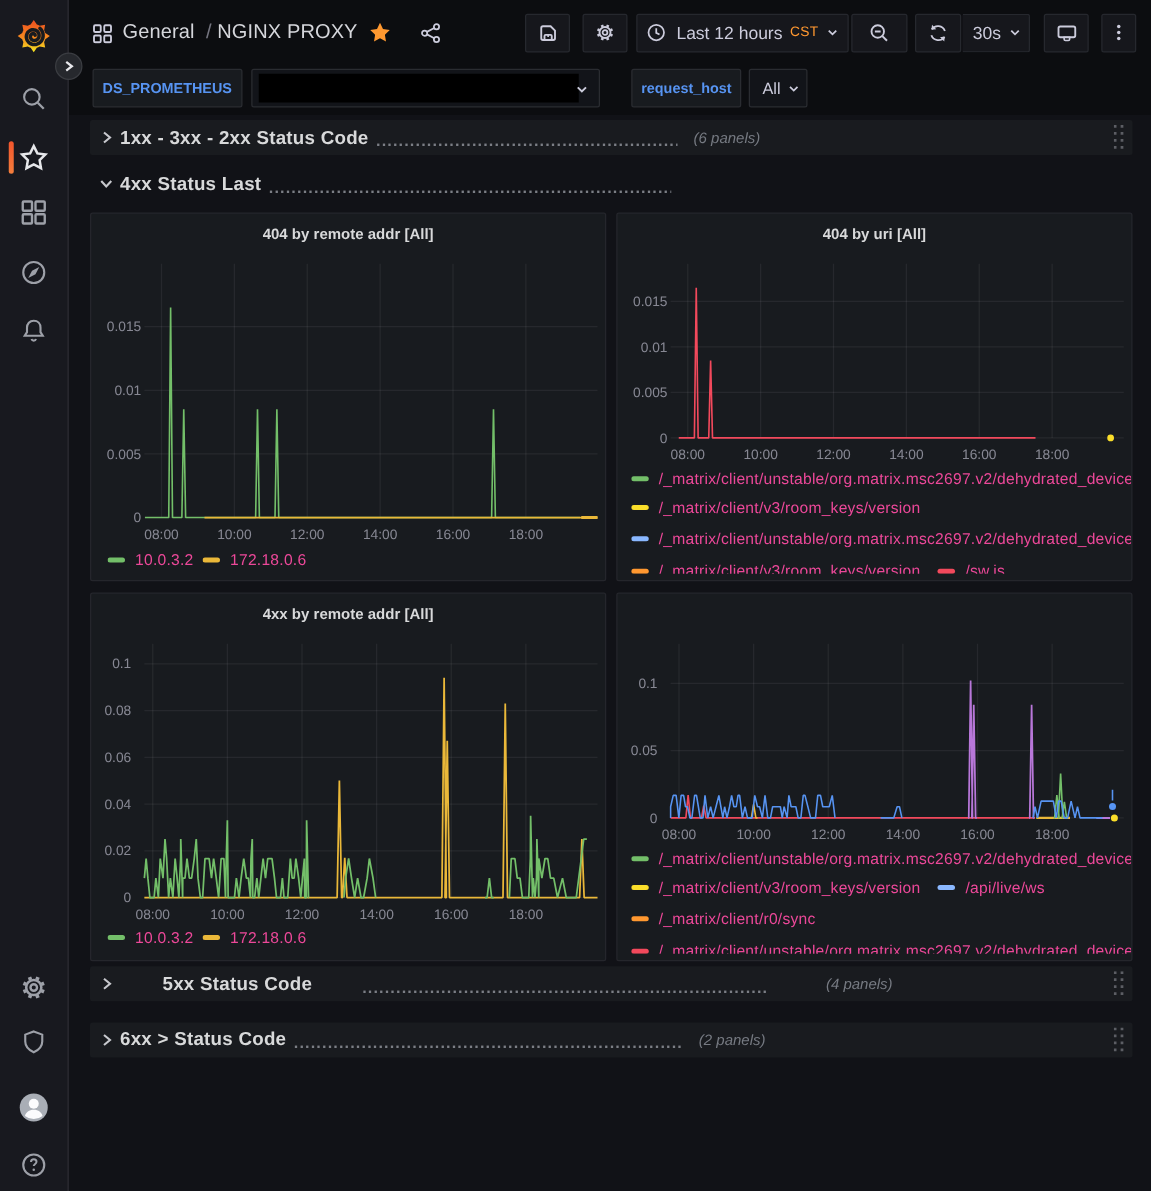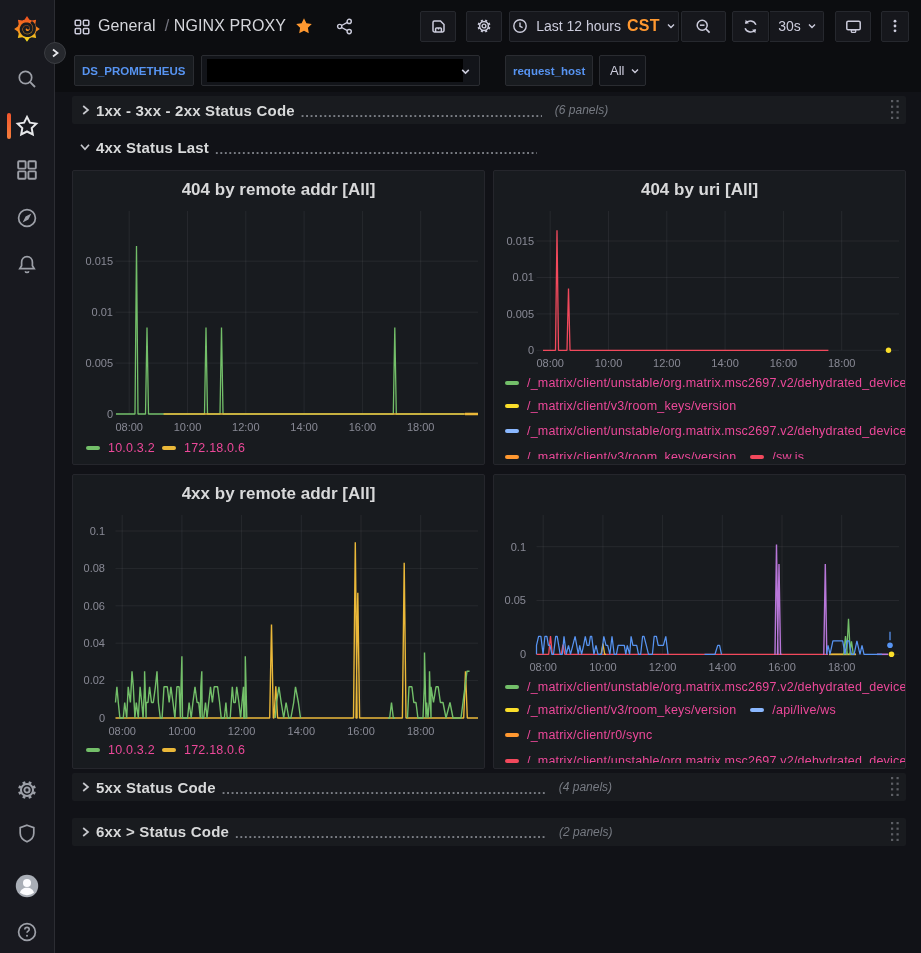--- a/index.html
+++ b/index.html
@@ -9,35 +9,35 @@
 .sicon{position:absolute;left:50%;transform:translateX(-50%);display:flex}
 .active-bar{position:absolute;left:6.8px;top:113px;width:4.2px;height:25.5px;background:linear-gradient(#f2552c,#f47e3c);border-radius:2px}
 .expander{position:absolute;left:44px;top:42px;width:22px;height:22px;border-radius:50%;
  background:#26282d;border:1px solid #3b3d42;display:flex;align-items:center;justify-content:center;z-index:9}
 .crumb-icon{position:absolute;left:74px;top:19px}
 .crumb{position:absolute;left:98px;top:17px;font-size:16px;color:#d5d6db;font-weight:400;letter-spacing:.1px}
 .crumb2{color:#d5d6db}
 .tbtn{position:absolute;top:10.5px;height:31px;background:#16171c;border:1px solid #26282e;border-radius:2px;
  display:flex;align-items:center;justify-content:center;color:#ccccdc}
 .tptxt{font-size:14px;color:#ccccdc}
-.cst{font-size:16px;font-weight:700;color:#ff9830;margin-left:6px;letter-spacing:.3px}
+.cst{font-size:11px;font-weight:400;color:#ff9830;margin-left:6px;letter-spacing:.3px}
 .vlabel{position:absolute;top:55px;height:31px;background:#181b1f;border:1px solid #2a2c31;border-radius:2px;
  color:#5794f2;font-size:11.5px;font-weight:700;display:flex;align-items:center;padding:12px 7px}
 .vinput{position:absolute;top:55px;height:31px;background:#121419;border:1px solid #2a2c31;border-radius:2px;font-size:13px}
 .blackbox{position:absolute;left:5px;top:3px;bottom:3px;right:16px;background:#000}
 .row{position:absolute;left:72px;width:834px;display:flex;align-items:center;color:#d8d9da}
 .rchev{margin-left:7px;flex:none}
 .rtitle{font-size:15px;font-weight:700;letter-spacing:.2px;margin-left:5px;white-space:nowrap}
 .rdots{overflow:hidden;white-space:nowrap;height:17px;flex:none;margin-left:6px;position:relative}
 .rdots::before{content:"......................................................................................................";
  font-size:13px;font-weight:700;letter-spacing:.9px;color:#7b7e85;position:absolute;top:3px}
 .rcount{font-size:12px;font-style:italic;color:#767a82;margin-left:13px;white-space:nowrap}
 .grip{margin-left:auto;margin-right:6px}
 .panel{position:absolute;width:413px;height:295px;background:#181b1f;border:1px solid #25262c;border-radius:2px;overflow:hidden}
-.ptitle{position:absolute;left:0;right:0;top:9px;text-align:center;font-size:17px;font-weight:700;color:#d8d9da}
+.ptitle{position:absolute;left:0;right:0;top:9px;text-align:center;font-size:12px;font-weight:700;color:#d8d9da}
 .chart{position:absolute;left:0;top:0}
 .ax{font-size:11px;fill:rgba(204,204,220,0.62);font-family:"Liberation Sans",sans-serif}
 .li{position:absolute;display:flex;align-items:center;white-space:nowrap;max-width:400px;overflow:hidden}
 .sw{width:14px;height:4px;border-radius:2px;flex:none;margin-right:8px}
 .lt{font-size:12.5px;color:#ec4899;margin-right:14px;letter-spacing:.2px}
 </style></head>
 <body>
 <div id="root">
 <div id="header"></div>
 
@@ -157,21 +157,21 @@
         <rect x="5.5" y="16.8" width="2.2" height="2.2" fill="#5c5e64"></rect>
       </svg>
     </div>
     <div class="row" style="top:133px;height:28px;">
       <svg width="12" height="12" viewBox="0 0 12 12" class="rchev">
         <polyline points="2,3.8 6,8.2 10,3.8" fill="none" stroke="#c7c8cd" stroke-width="1.7"></polyline>
       </svg>
       <span class="rtitle">4xx Status Last</span>
       <span class="rdots" style="width:322px"></span>
     </div>
-    <div class="row" style="top:773px;height:28px;background:#191b1f;border-radius:2px;">
+    <div class="row" style="top:773px;height:28px;background:#191b1f;border-radius:2px;gap:34px;">
       <svg width="12" height="12" viewBox="0 0 12 12" class="rchev">
         <polyline points="4.2,2 9,6 4.2,10" fill="none" stroke="#c7c8cd" stroke-width="1.7"></polyline>
       </svg>
       <span class="rtitle">5xx Status Code</span>
       <span class="rdots" style="width:324px"></span>
       <span class="rcount">(4 panels)</span>
       <svg width="9" height="20" viewBox="0 0 9 20" class="grip">
         <rect x="0" y="0" width="2.2" height="2.2" fill="#5c5e64"></rect>
         <rect x="5.5" y="0" width="2.2" height="2.2" fill="#5c5e64"></rect>
         <rect x="0" y="5.6" width="2.2" height="2.2" fill="#5c5e64"></rect>

